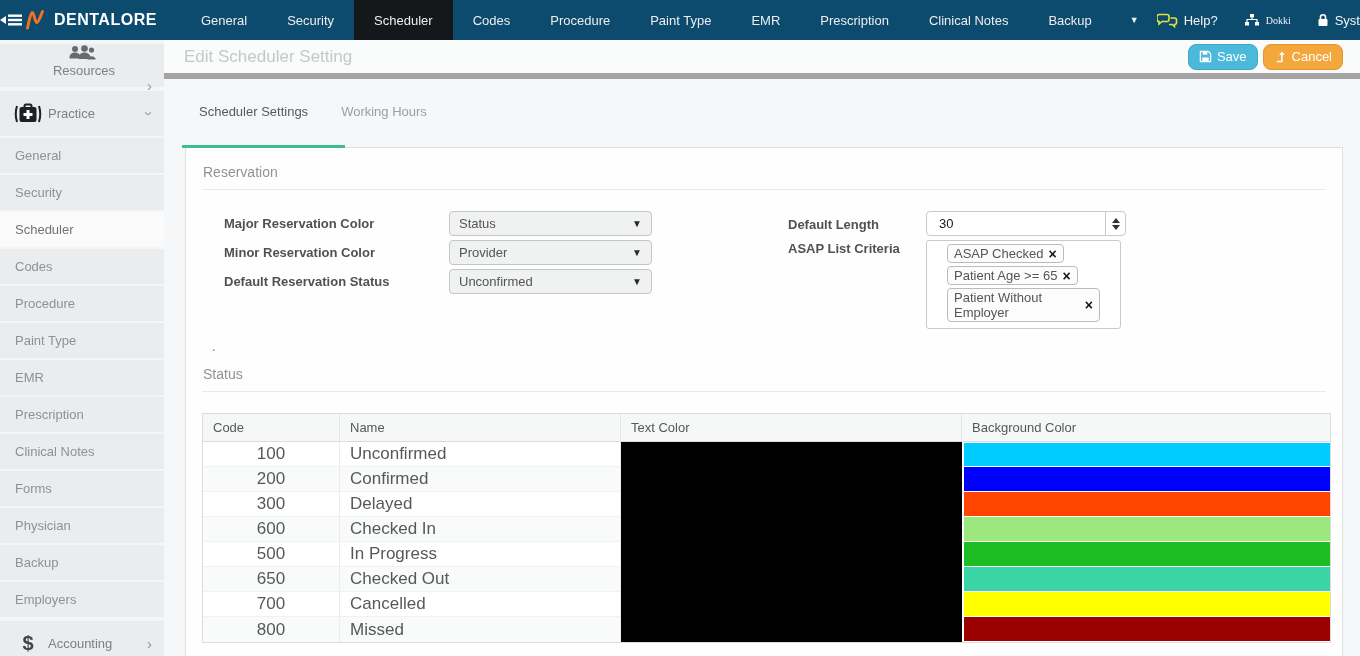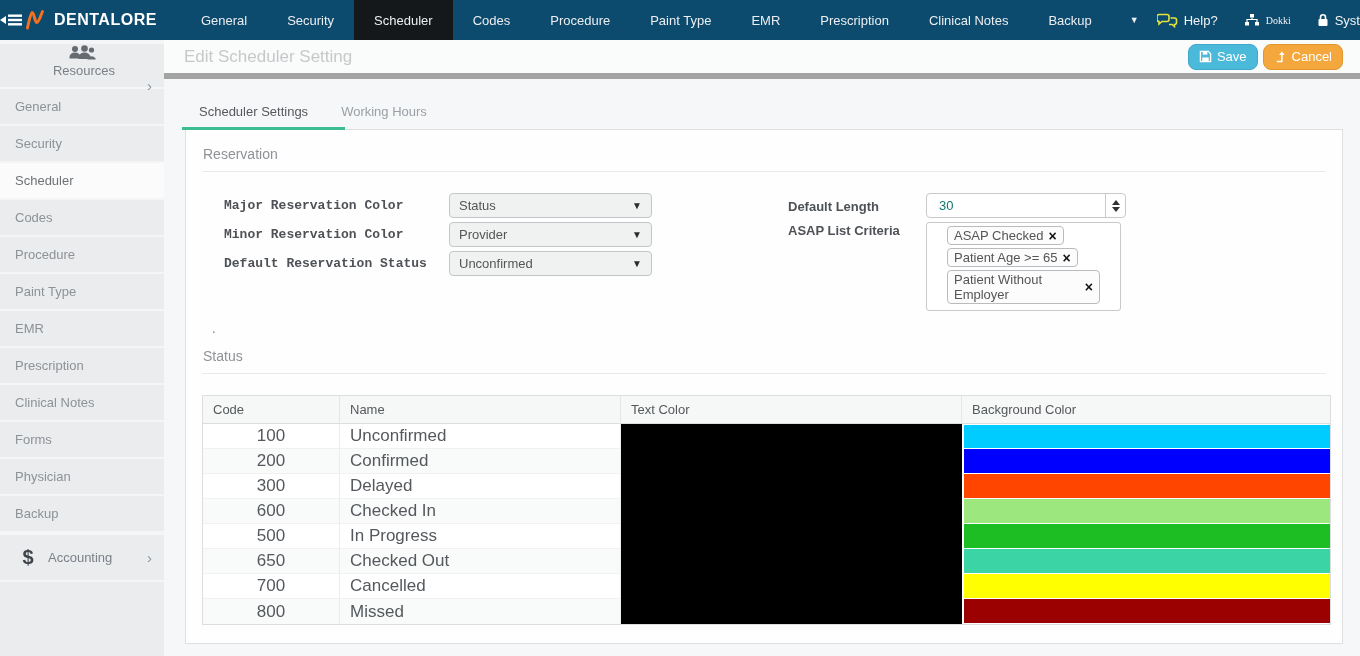--- a/index.html
+++ b/index.html
@@ -34,38 +34,38 @@
   
   .main { position:absolute; top:40px; left:164px; width:1196px; height:616px; }
   .page-header { height:39px; background:#fafbfb; border-bottom:6px solid #a3a3a3; display:flex; align-items:center; padding:0 17px 0 20px; }
   .page-title { color:#c6c8ca; font-size:17px; }
   .header-buttons { margin-left:auto; display:flex; gap:5px; }
   .btn { height:26px; display:flex; align-items:center; gap:5px; padding:0 10px; border-radius:8px; color:#fff; font-size:13px; cursor:pointer; border:1px solid transparent; }
   .btn-save { background:#4ab9da; border-color:#3fa8c9; }
   .btn-cancel { background:#f3a73d; border-color:#e2962c; }
 
   .tabs { display:flex; margin-left:21px; margin-top:16px; }
-  .tab { position:relative; padding:9px 19px 10px 14px; color:#9aa0a5; cursor:pointer; }
+  .tab { position:relative; padding:9px 19px 28px 14px; color:#9aa0a5; cursor:pointer; }
   .tab.active { color:#55595d; }
   .tab.active::after { content:""; position:absolute; left:-3px; right:-18px; bottom:-1px; height:3px; background:#3cbd8f; z-index:5; }
 
   .panel { margin:0 17px 0 21px; background:#fefefe; border:1px solid #dfe0e1; min-height:481px; padding:14px 16px 18px; }
   .section-title { color:#8e9398; font-size:14px; padding:2px 0 9px 1px; border-bottom:1px solid #eaeaea; }
 
   .form-columns { display:flex; margin-top:21px; }
   .col-left { margin-left:22px; width:450px; }
   .col-right { margin-left:114px; width:338px; }
   .form-row { display:flex; align-items:center; margin-bottom:4px; min-height:25px; }
   .form-row.top { align-items:flex-start; }
-  .f-label { width:225px; color:#4e5256; font-weight:700; font-size:13px;font-family:Liberation Mono, monospace; }
+  .f-label { width:225px; color:#4e5256; font-weight:700; font-size:13px; }
   .f-label-r { width:138px; color:#4e5256; font-weight:700; font-size:13px; padding-top:1px; }
   .select { width:203px; height:25px; background:#f0f1f1; border:1px solid #c3c6c8; border-radius:4px; display:flex; align-items:center; padding:0 9px; color:#555; cursor:pointer; }
   .select .caret { margin-left:auto; font-size:10px; color:#2b2b2b; }
   .input-group { width:200px; height:25px; background:#fff; border:1px solid #c9c9c9; border-radius:4px; display:flex; }
-  .num-value { flex:1; display:flex; align-items:center; padding-left:12px; color:#0f766e; }
+  .num-value { flex:1; display:flex; align-items:center; padding-left:12px; color:#0f172a; }
   .spinner { width:20px; border-left:1px solid #c9c9c9; display:flex; flex-direction:column; align-items:center; justify-content:center; gap:2px; cursor:pointer; }
   .spin-up { width:0; height:0; border-left:4px solid transparent; border-right:4px solid transparent; border-bottom:5px solid #333; }
   .spin-down { width:0; height:0; border-left:4px solid transparent; border-right:4px solid transparent; border-top:5px solid #333; }
   .tagbox { width:195px; min-height:88px; background:#fff; border:1px solid #c9c9c9; border-radius:3px; padding:3px 20px; }
   .tag { display:flex; width:fit-content; align-items:center; border:1px solid #b9bcbe; border-radius:4px; background:#fcfcfd; padding:1px 6px; margin-bottom:3px; color:#555; }
   .tag-x { margin-left:5px; font-weight:700; color:#141414; font-size:14px; line-height:1; cursor:pointer; }
   .stray-dot { margin:6px 0 10px 10px; color:#777; }
   .status-section { margin-top:8px; }
 
   .status-table-wrap { margin-top:21px; }
@@ -151,33 +151,48 @@
         <path d="M1.5 13 a5.5 4.5 0 0 1 11 0 v1.5 h-11 z" fill="#656b71"></path>
         <circle cx="16.5" cy="4.5" r="3.3" fill="#656b71"></circle>
         <path d="M10.5 13.5 a6 5 0 0 1 12 0 v1.5 h-12 z" fill="#656b71"></path>
         <circle cx="23.5" cy="6" r="2.6" fill="#656b71"></circle>
         <path d="M19.5 14.5 a4.5 4 0 0 1 8 0 v1 h-8 z" fill="#656b71"></path>
       </svg>
     </span>
     <span class="g-label">Resources</span>
     <span class="side-chevron">›</span>
   </div>
+  <div class="side-group">
+    <span class="g-icon">
+      <svg class="icon-svg" width="30" height="24" viewBox="0 0 30 24">
+        <path d="M4 4 q-2.5 8 0 16" fill="none" stroke="#1d2024" stroke-width="2"></path>
+        <path d="M26 4 q2.5 8 0 16" fill="none" stroke="#1d2024" stroke-width="2"></path>
+        <rect x="11.5" y="2.5" width="7" height="4" rx="1.5" fill="none" stroke="#1d2024" stroke-width="2"></rect>
+        <rect x="6.5" y="5" width="17" height="15" rx="2" fill="#1d2024"></rect>
+        <rect x="13.5" y="8" width="3" height="9" fill="#fff"></rect>
+        <rect x="10.5" y="11" width="9" height="3" fill="#fff"></rect>
+      </svg>
+    </span>
+    <span class="g-label">Practice</span>
+    <span class="side-chevron down">›</span>
+  </div>
   <div>
       <div class="side-item">General</div>
       <div class="side-item">Security</div>
       <div class="side-item active">Scheduler</div>
       <div class="side-item">Codes</div>
       <div class="side-item">Procedure</div>
       <div class="side-item">Paint Type</div>
       <div class="side-item">EMR</div>
       <div class="side-item">Prescription</div>
       <div class="side-item">Clinical Notes</div>
       <div class="side-item">Forms</div>
       <div class="side-item">Physician</div>
       <div class="side-item">Backup</div>
+      <div class="side-item">Employers</div>
     </div>
   <div class="side-group">
     <span class="g-icon">
         <span class="dollar-glyph">$</span>
       </span>
     <span class="g-label">Accounting</span>
     <span class="side-chevron">›</span>
   </div>
 </aside>
 

